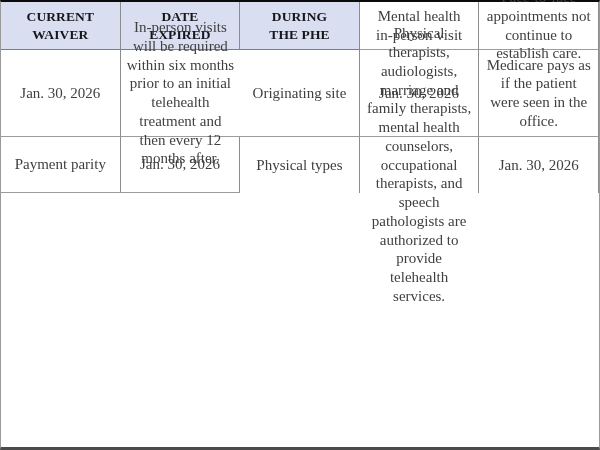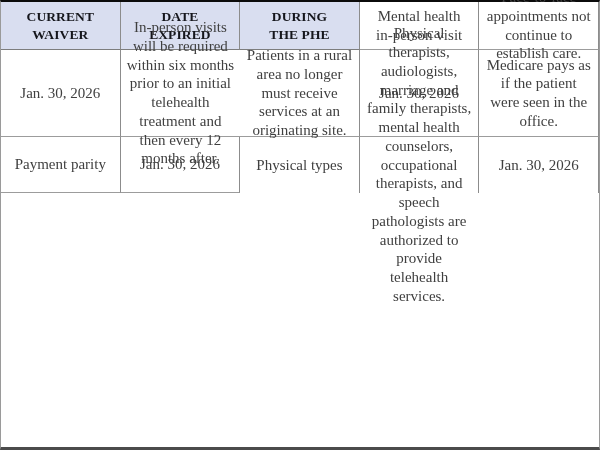--- a/index.html
+++ b/index.html
@@ -56,21 +56,21 @@
 EXPIRED</div>
   <div class="cell header-cell">DURING
 THE PHE</div>
 
   <div class="cell">Mental health
 in-person visit</div>
   <div class="cell">Face-to-face appointments not continue to establish care.</div>
   <div class="cell">Jan. 30, 2026</div>
   <div class="cell last-col">In-person visits will be required within six months prior to an initial telehealth treatment and then every 12 months after.</div>
 
-  <div class="cell">Patients in a rural area no longer must receive services at an originating site.</div>
+  <div class="cell">Originating site</div>
   <div class="cell">Jan. 30, 2026</div>
 
   <div class="cell">Medicare pays as if the patient were seen in the office.</div>
   <div class="cell">Payment parity</div>
   <div class="cell">Jan. 30, 2026</div>
 
   <div class="cell last-row">Physical types</div>
   <div class="cell last-row">Physical therapists, audiologists, marriage and family therapists, mental health counselors, occupational therapists, and speech pathologists are authorized to provide telehealth services.</div>
   <div class="cell last-row">Jan. 30, 2026</div>
 </div>

